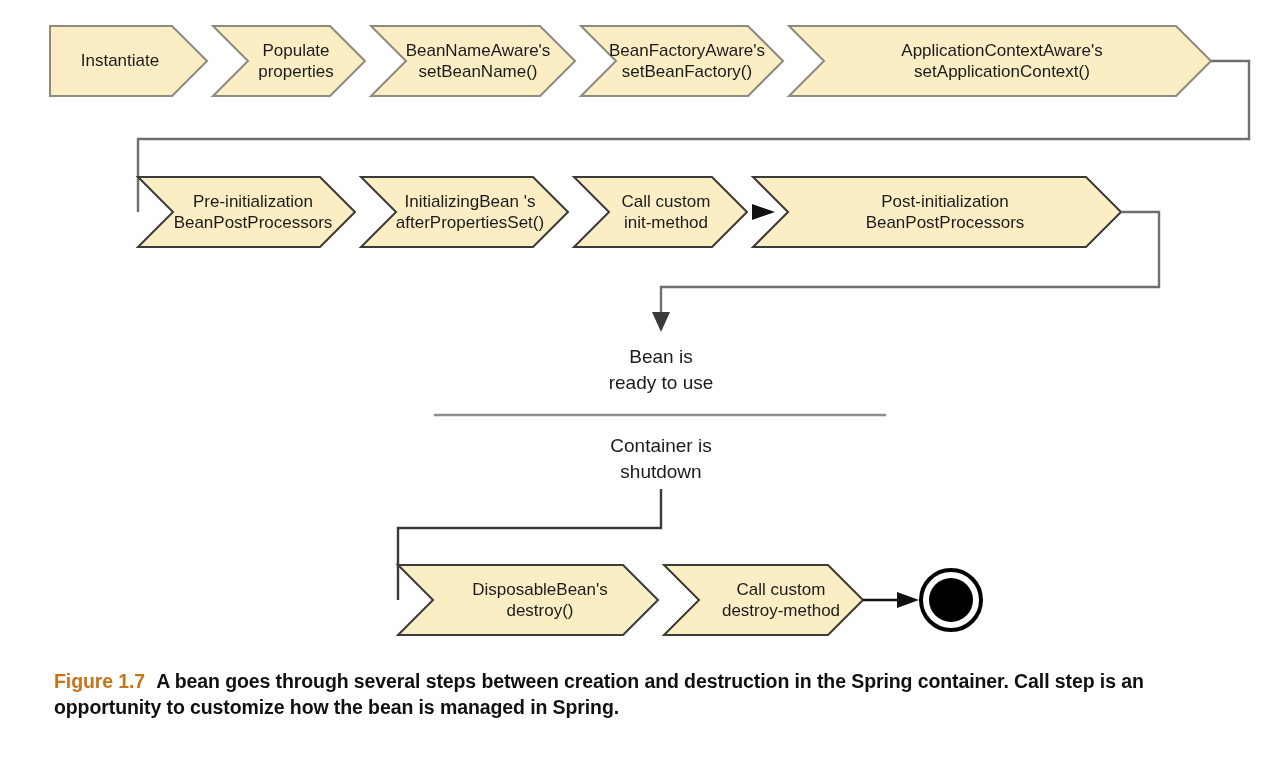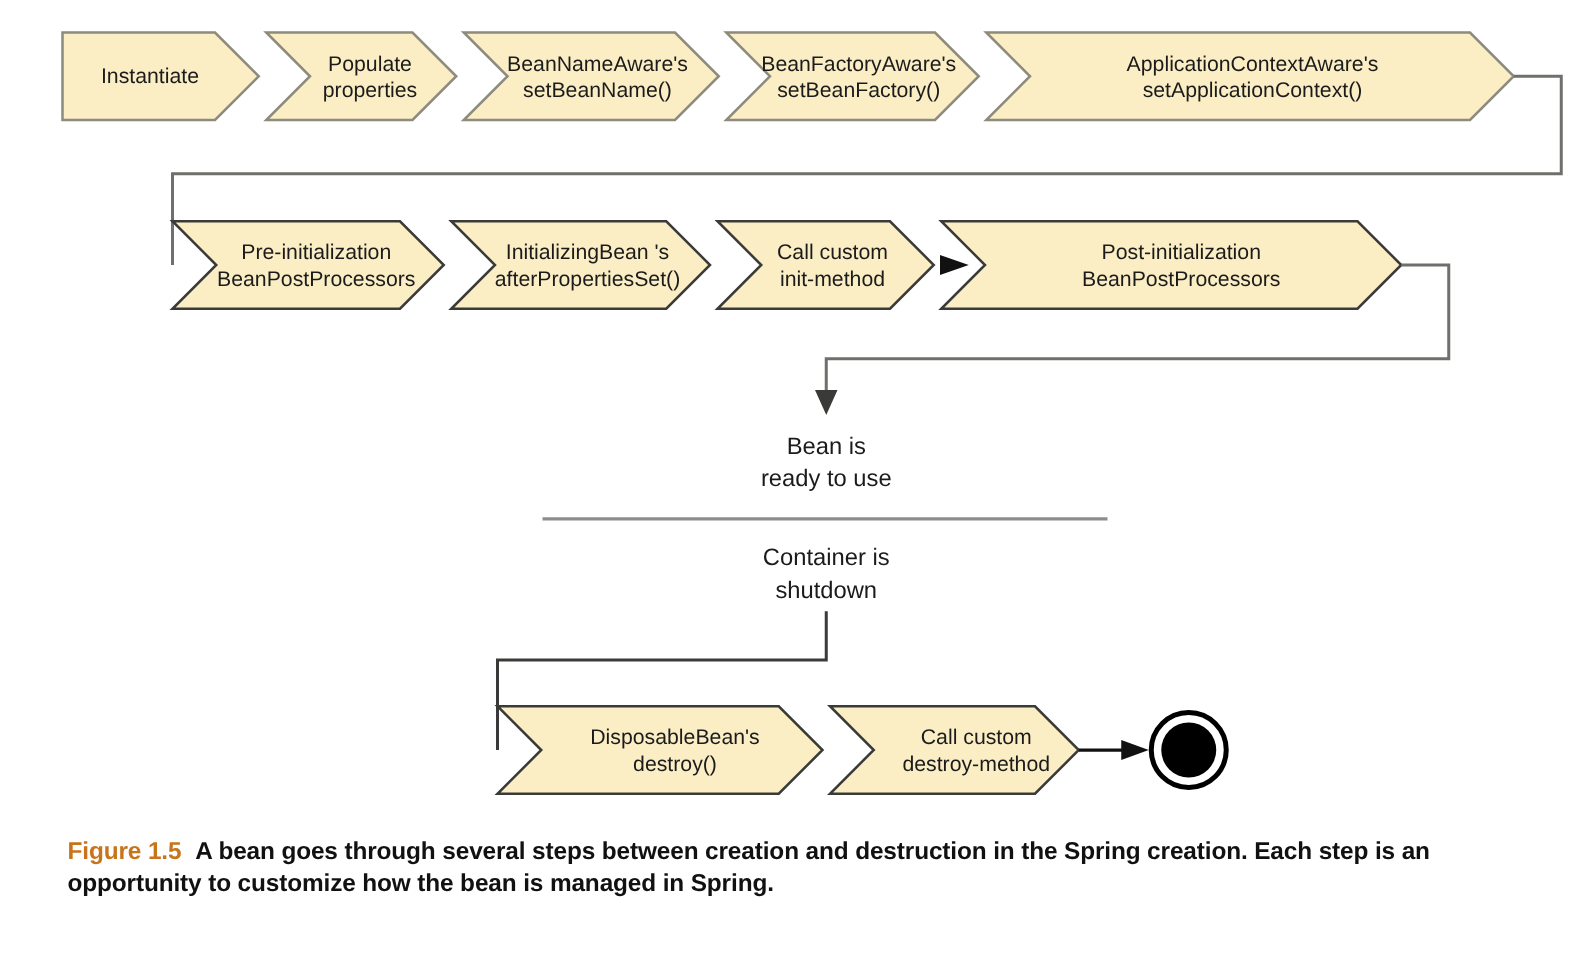--- a/index.html
+++ b/index.html
@@ -190,16 +190,16 @@
     </g>
 
     <g>
       <circle cx="951" cy="600" r="30" fill="#ffffff" stroke="#000000" stroke-width="4"></circle>
       <circle cx="951" cy="600" r="22" fill="#000000" stroke="none"></circle>
     </g>
 
   </svg>
 
   <div class="caption">
-    <span class="caption-tag">Figure 1.5</span><span>A bean goes through several steps between creation and destruction in the Spring creation. Each step is an opportunity to customize how the bean is managed in Spring.</span>
+    <span class="caption-tag">Figure 1.7</span><span>A bean goes through several steps between creation and destruction in the Spring container. Call step is an opportunity to customize how the bean is managed in Spring.</span>
   </div>
 
 </div>
 
 </body></html>

